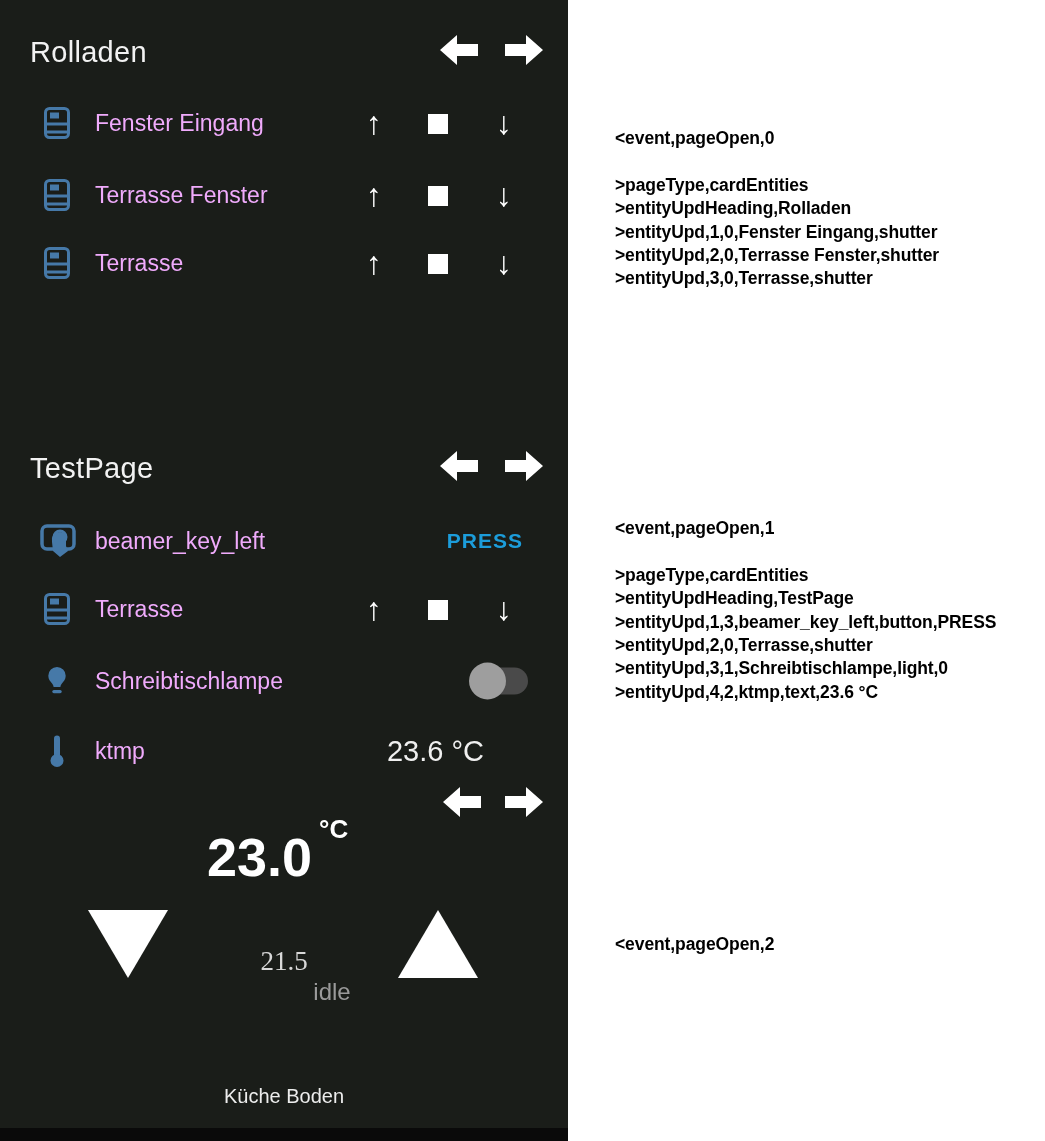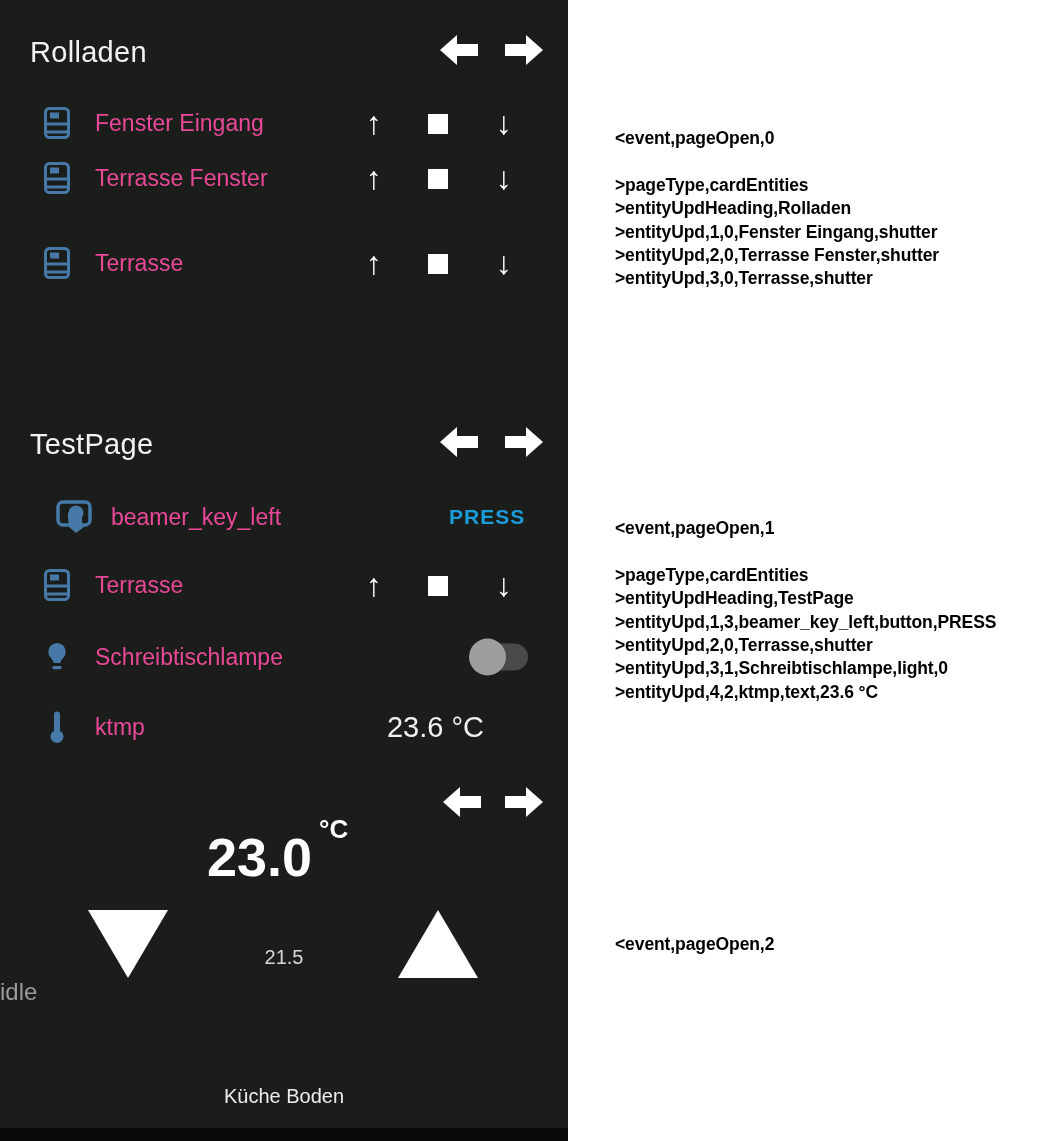--- a/index.html
+++ b/index.html
@@ -11,45 +11,45 @@
   .bottom-strip { position:absolute; left:0; top:1128px; width:568px; height:13px; background:#0a0a0a; }
 
   .card { position:absolute; left:0; width:568px; }
   .card-title { position:absolute; left:30px; font-size:29px; font-weight:400; color:#f2f2f2; letter-spacing:0.3px; }
   .nav-btn { position:absolute; width:38px; height:30px; }
   .nav-left { left:440px; }
   .nav-right { left:505px; }
 
   .entity-row { position:absolute; left:0; width:568px; height:44px; }
   .e-icon { position:absolute; left:44px; top:50%; transform:translateY(-50%); line-height:0; }
-  .e-label { position:absolute; left:95px; top:50%; transform:translateY(-50%); font-size:23px; color:#ec4899; }
+  .e-label { position:absolute; left:95px; top:50%; transform:translateY(-50%); font-size:23px; color:#f0abfc; }
   .ctl { position:absolute; top:50%; transform:translateY(-50%); width:40px; text-align:center;
          font-size:32px; line-height:1; color:#ffffff; cursor:pointer; }
   .ctl-up   { left:354px; }
   .ctl-stop { left:418px; }
   .ctl-down { left:484px; }
   .sq { display:inline-block; width:20px; height:20px; background:#ffffff; }
 
-  .press-btn { position:absolute; left:433px; width:90px; top:50%; transform:translateY(-50%);
+  .press-btn { position:absolute; left:433px; width:90px; text-align:right; top:50%; transform:translateY(-50%);
                font-size:21px; font-weight:bold; letter-spacing:1px; color:#1c9ddb; cursor:pointer; }
   .toggle { position:absolute; left:472px; top:50%; transform:translateY(-50%); width:56px; height:27px;
             border-radius:14px; background:#4a4a4a; cursor:pointer; }
   .knob { position:absolute; left:-3px; top:-5px; width:37px; height:37px; border-radius:50%; background:#9e9e9e; }
   .sensor-value { position:absolute; left:384px; width:100px; text-align:right; top:50%; transform:translateY(-50%);
                   font-size:29px; color:#f0f0f0; }
 
   
   .thermo-temp { position:absolute; left:207px; top:60px; white-space:nowrap; }
   .temp-num  { font-size:54px; font-weight:bold; color:#ffffff; line-height:1; }
   .temp-unit { font-size:26px; font-weight:bold; color:#ffffff; position:relative; top:-38px; margin-left:7px; }
   .tri { position:absolute; width:0; height:0; cursor:pointer; }
   .tri-down { left:88px;  top:140px; border-left:40px solid transparent; border-right:40px solid transparent; border-top:68px solid #ffffff; }
   .tri-up   { left:398px; top:140px; border-left:40px solid transparent; border-right:40px solid transparent; border-bottom:68px solid #ffffff; }
-  .setpoint { position:absolute; left:0; top:176px; width:568px; text-align:center; font-size:20px; color:#d8d8d8; }
-  .hvac-state { position:absolute; left:0; top:208px; width:664px; text-align:left; font-size:24px; color:#9a9a9a; }
+  .setpoint { position:absolute; left:0; top:176px; width:568px; text-align:center; font-size:27px; color:#d8d8d8;font-family:Liberation Serif, serif; }
+  .hvac-state { position:absolute; left:0; top:208px; width:664px; text-align:center; font-size:24px; color:#9a9a9a; }
   .thermo-title { position:absolute; left:0; top:315px; width:568px; text-align:center; font-size:20px; color:#ededed; }
 
   
   .ann-area { position:absolute; left:568px; top:0; width:477px; height:1141px; background:#ffffff; }
   .ann-block { position:absolute; left:47px; width:430px;margin-top:48px; }
   .ann-line { min-height:23.4px; line-height:23.4px; font-size:17.5px; font-weight:bold; color:#000000;
               letter-spacing:-0.1px; white-space:nowrap; }
 </style>
 </head>
 <body>
@@ -79,21 +79,21 @@
               <line x1="2" y1="17" x2="24" y2="17" stroke="#4679a8" stroke-width="3"></line>
               <line x1="2" y1="25" x2="24" y2="25" stroke="#4679a8" stroke-width="3"></line>
             </svg>
         </span>
         <span class="e-label">Fenster Eingang</span>
         <span class="ctl ctl-up">↑</span>
         <span class="ctl ctl-stop"><span class="sq"></span></span>
         <span class="ctl ctl-down">↓</span>
       </div>
 
-      <div class="entity-row" style="top:156px;text-decoration:underline;">
+      <div class="entity-row" style="top:173px;text-decoration:underline;">
         <span class="e-icon">
           <svg width="26" height="32" viewBox="0 0 26 32">
               <rect x="1.5" y="1.5" width="23" height="29" rx="4" fill="none" stroke="#4679a8" stroke-width="3"></rect>
               <rect x="6" y="5.5" width="9" height="6" fill="#4679a8"></rect>
               <line x1="2" y1="17" x2="24" y2="17" stroke="#4679a8" stroke-width="3"></line>
               <line x1="2" y1="25" x2="24" y2="25" stroke="#4679a8" stroke-width="3"></line>
             </svg>
         </span>
         <span class="e-label">Terrasse Fenster</span>
         <span class="ctl ctl-up">↑</span>
@@ -110,34 +110,34 @@
               <line x1="2" y1="25" x2="24" y2="25" stroke="#4679a8" stroke-width="3"></line>
             </svg>
         </span>
         <span class="e-label">Terrasse</span>
         <span class="ctl ctl-up">↑</span>
         <span class="ctl ctl-stop"><span class="sq"></span></span>
         <span class="ctl ctl-down">↓</span>
       </div>
     </div>
 
-    <div class="card" style="top:400px; height:370px;">
+    <div class="card" style="top:424px; height:370px;">
       <div class="card-title" style="top:28px;">TestPage</div>
       <div class="nav-btn nav-left" style="top:27px;">
         <svg width="38" height="30" viewBox="0 0 38 30">
             <path d="M17 0 L0 15 L17 30 L17 21 L38 21 L38 9 L17 9 Z" fill="#ffffff"></path>
           </svg>
       </div>
       <div class="nav-btn nav-right" style="top:27px;">
         <svg width="38" height="30" viewBox="0 0 38 30">
             <path d="M21 0 L38 15 L21 30 L21 21 L0 21 L0 9 L21 9 Z" fill="#ffffff"></path>
           </svg>
       </div>
 
-      <div class="entity-row" style="top:95px;margin-left:16px;">
+      <div class="entity-row" style="top:95px;">
         <span class="e-icon" style="left:40px;">
           <svg width="38" height="36" viewBox="0 0 38 36">
             <rect x="2" y="3" width="32" height="23" rx="5" fill="none" stroke="#4679a8" stroke-width="3.5"></rect>
             <circle cx="20" cy="14" r="6" fill="none" stroke="#4679a8" stroke-width="3"></circle>
             <path d="M20 9 q6 0 6 6 l0 8 2 5 -8 6 -7 -6 -1 -9 q-1 -10 8 -10 z" fill="#4679a8"></path>
           </svg>
         </span>
         <span class="e-label">beamer_key_left</span>
         <span class="press-btn">PRESS</span>
       </div>

